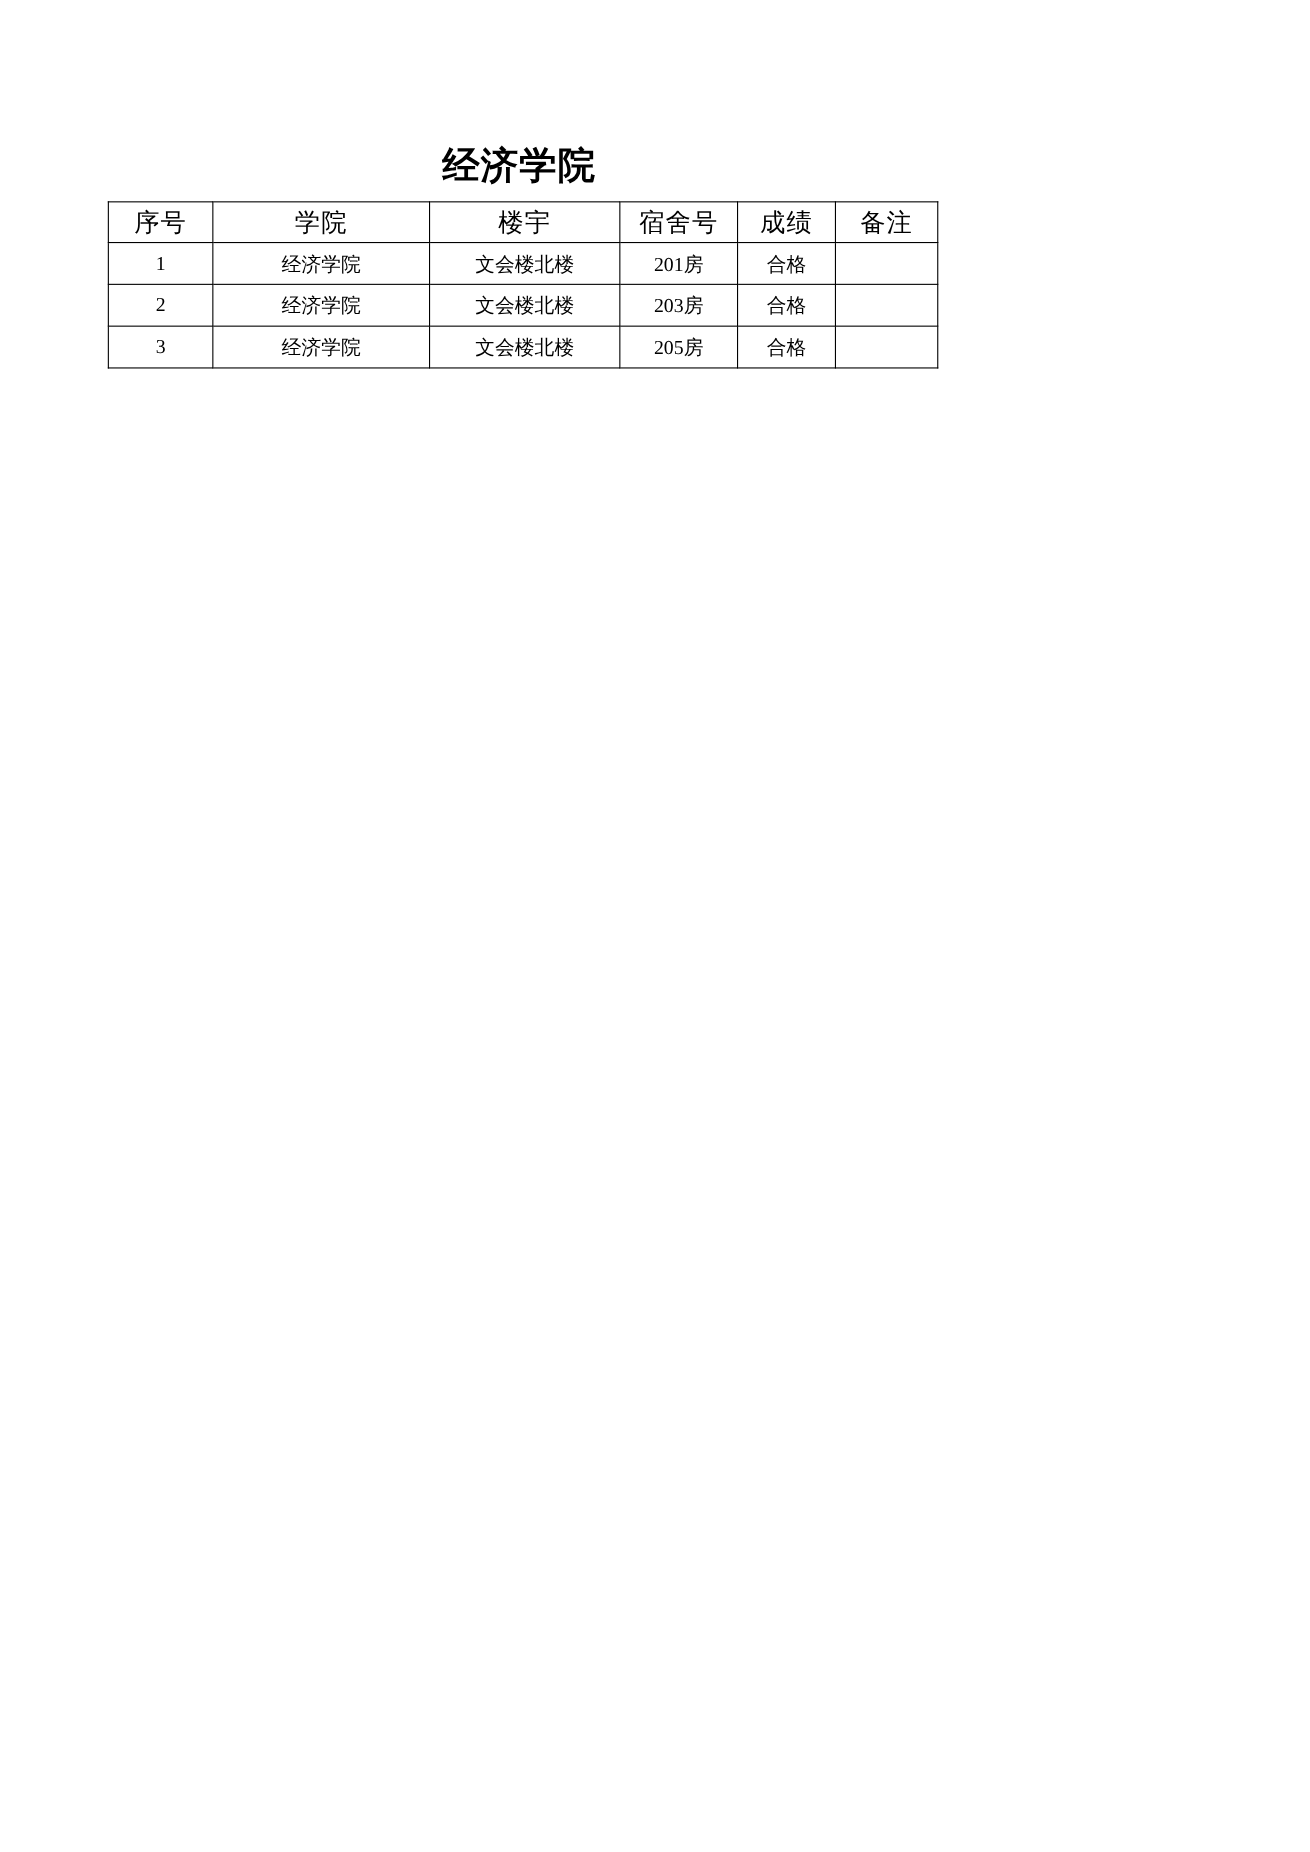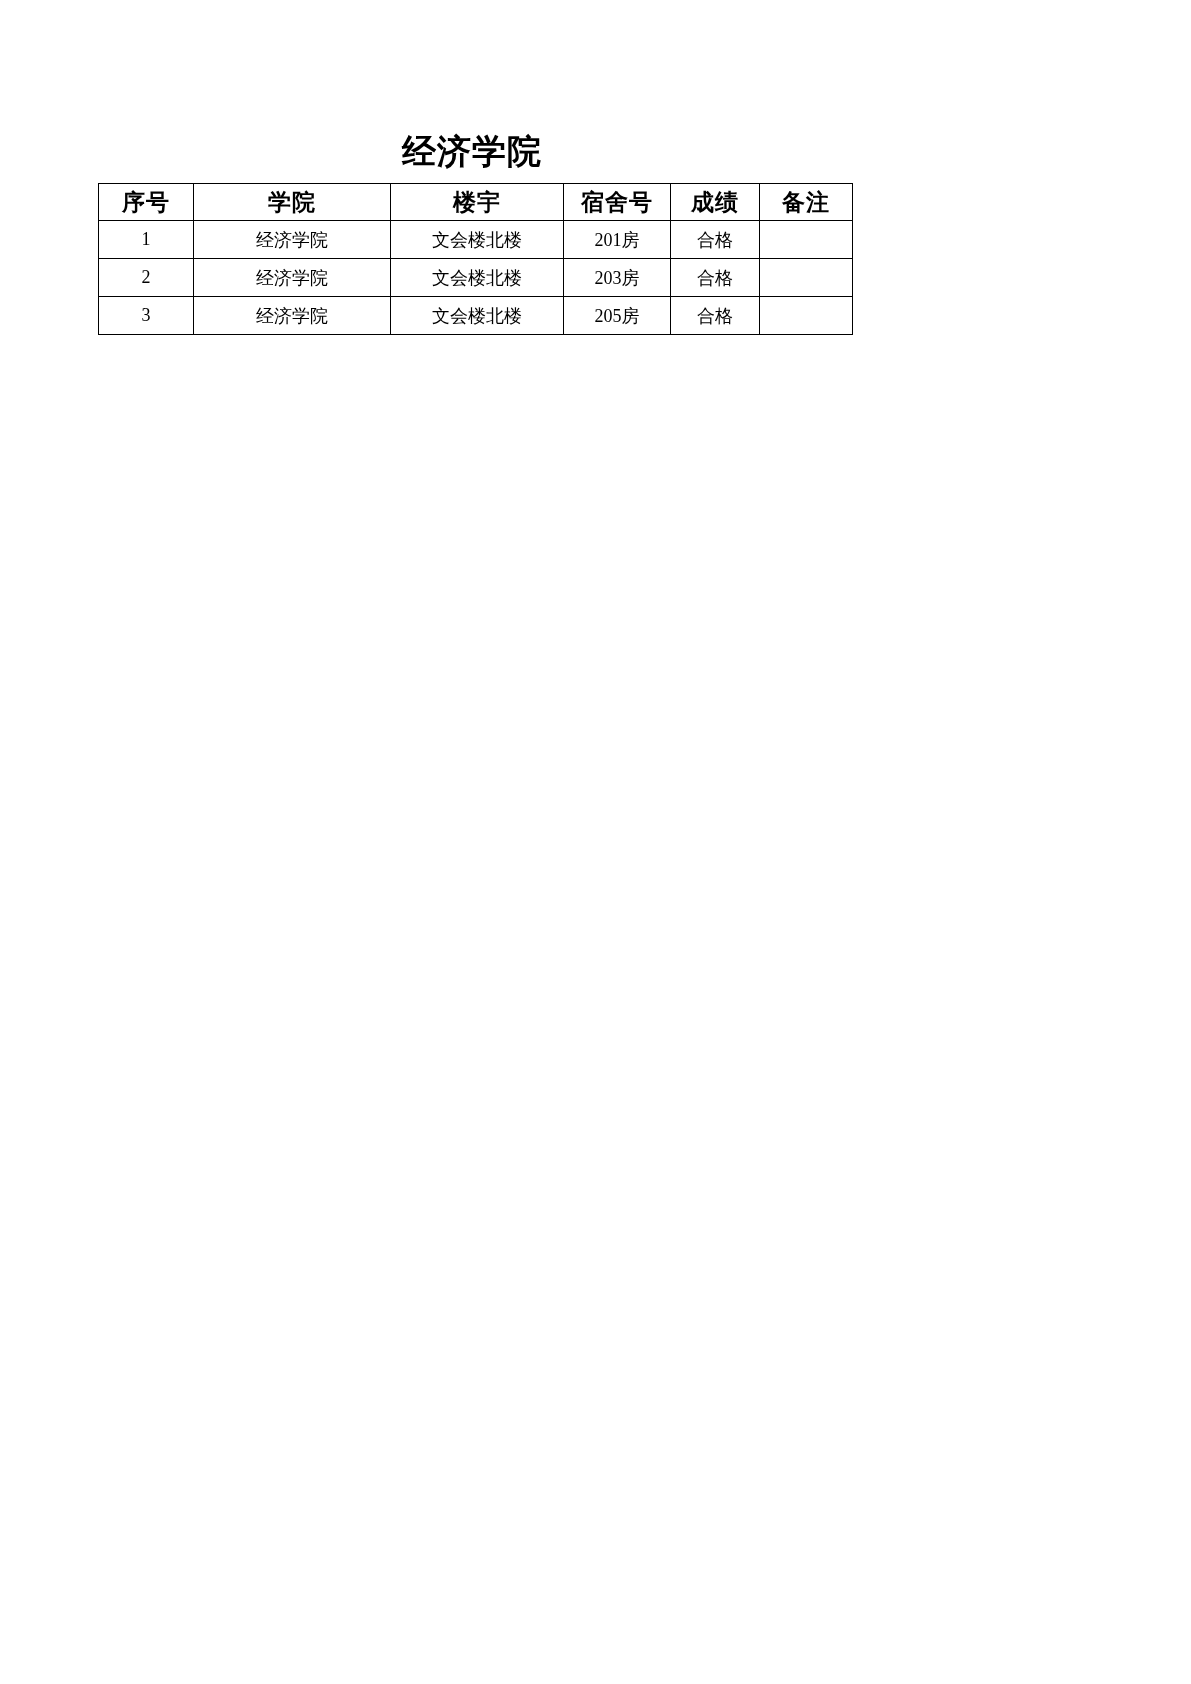--- a/index.html
+++ b/index.html
@@ -47,21 +47,21 @@
   table.grid td, table.grid th {
     border: 1.5px solid #000000;
     padding: 0;
     text-align: center;
     vertical-align: middle;
     font-family: "Liberation Serif", "DejaVu Serif", serif;
   }
   table.grid thead th {
     height: 36px;
     font-size: 23px;
-    font-weight: bold;
+    font-weight: normal;
     letter-spacing: 1px;
   }
   table.grid tbody td {
     height: 37px;
     font-size: 18px;
     font-weight: normal;
   }
   .c-idx   { width: 94px; }
   .c-col   { width: 196px; }
   .c-bldg  { width: 172px; margin-top: 20px; }

